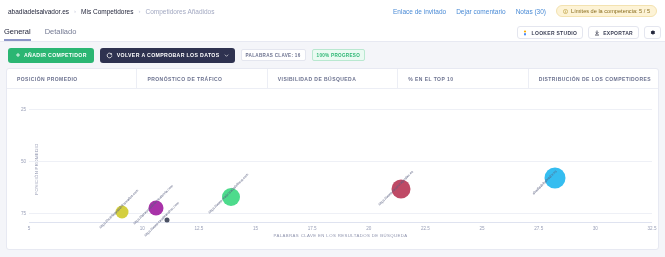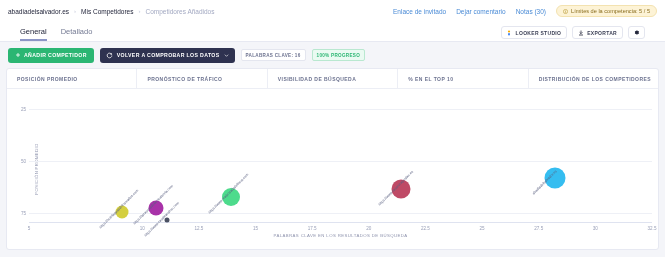--- a/index.html
+++ b/index.html
@@ -34,21 +34,21 @@
     color:#8a6d1d; border-radius:9px;
     padding:2px 6px; font-size:5.6px;
   }
   .limit-badge svg { display:block; }
 
   
   .tabrow {
     height: 20px;
     background:#fff;
     display:flex; align-items:flex-end;
-    padding: 0 20px;
+    padding: 0 4px;
     border-bottom:1px solid #e7e9f2;
     position:relative;
   }
   .tabs { display:flex; gap:14px; align-items:flex-end; height:100%; }
   .tab {
     font-size:7.5px; padding-bottom:3px; color:#757b94;
     border-bottom:2px solid transparent;
   }
   .tab.active { color:#23263b; border-bottom-color:#8c95c6; }
 

